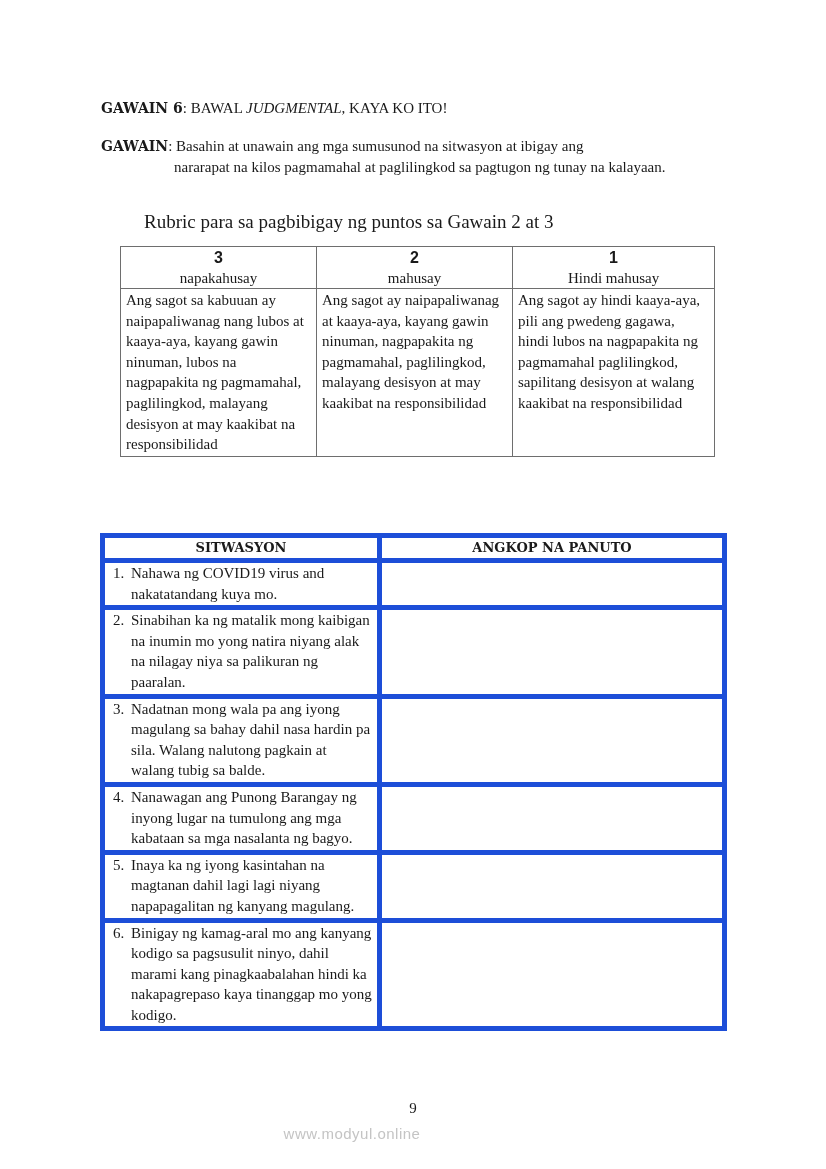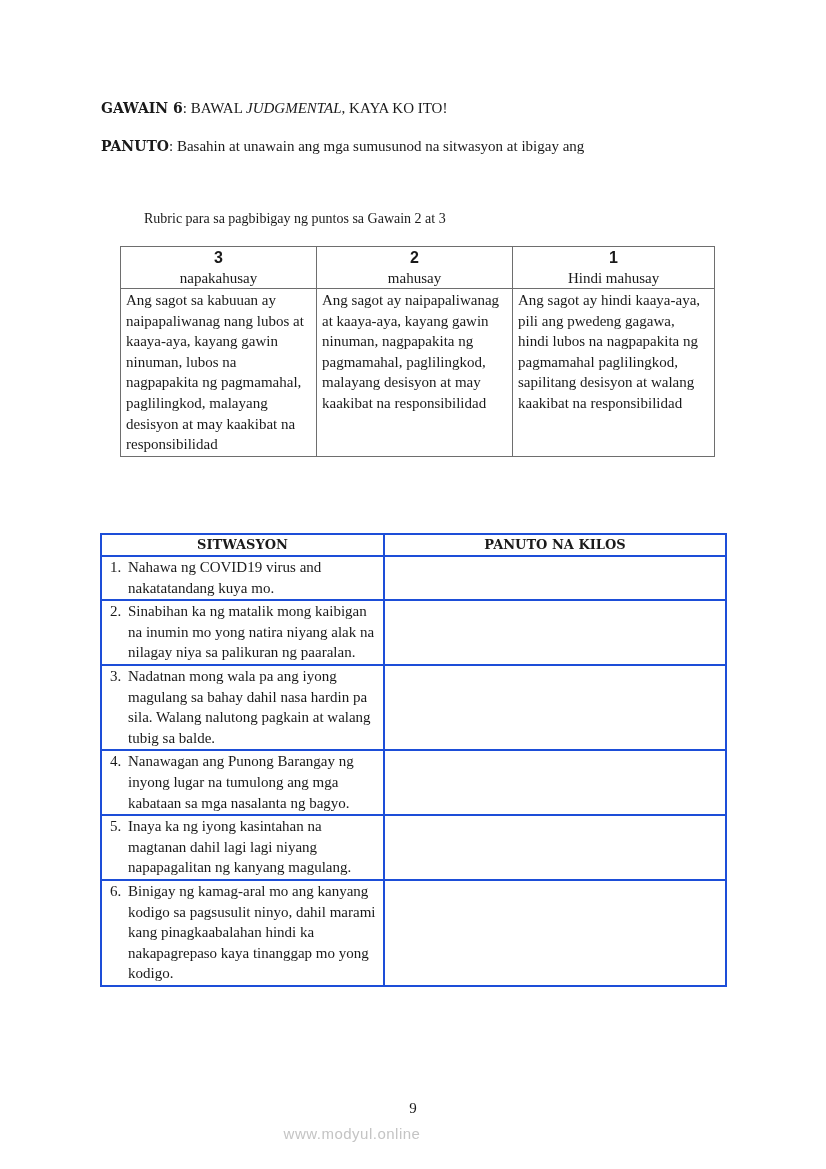--- a/index.html
+++ b/index.html
@@ -3,46 +3,47 @@
 <meta charset="utf-8">
 <style>
   html, body { margin:0; padding:0; background:#ffffff; }
   body { width:826px; height:1169px; position:relative; font-family:"DejaVu Serif", serif; color:#1a1a1a; overflow:hidden; }
   .abs { position:absolute; }
   .title { left:101px; top:100px; font-size:15px; font-family:"Liberation Serif", serif; }
   .title b { font-family:"DejaVu Serif", serif; font-size:14px; }
   .panuto { left:101px; top:136px; width:626px; font-size:15px; line-height:21px; font-family:"Liberation Serif", serif; }
   .panuto .lbl { font-family:"DejaVu Serif", serif; font-weight:bold; font-size:14px; }
   .panuto .cont { padding-left:73px; text-align:justify; }
-  .rubric-caption { left:144px; top:211px; font-size:14px; font-family:"Liberation Serif", serif; }
+  .rubric-caption { left:144px; top:211px; font-size:19px; font-family:"Liberation Serif", serif; }
   table { border-collapse:collapse; }
   .rubric { position:absolute; left:120px; top:246px; width:595px; font-size:15px; font-family:"Liberation Serif", serif; }
   .rubric td, .rubric th { border:1px solid #6e6e6e; vertical-align:top; padding:0 5px; }
   .rubric th { font-weight:normal; text-align:center; line-height:20px; padding-top:1px; }
   .rubric th .num { font-family:"Liberation Sans", sans-serif; font-weight:bold; font-size:16px; display:block; }
   .rubric td { line-height:20.6px; padding-top:1px; padding-bottom:1px;margin-top:22px; }
   .sit { position:absolute; left:100px; top:533px; width:627px; font-size:15px; font-family:"Liberation Serif", serif; }
-  .sit td, .sit th { border:2px solid #1d4ed8; vertical-align:top; }
+  .sit td, .sit th { border:5px solid #1d4ed8; vertical-align:top; }
   .sit th { font-family:"DejaVu Serif", serif; font-size:13px; font-weight:bold; height:20px; line-height:20px; padding:0; }
   .sit td { line-height:20.6px; padding:0 4px 1px 8px; }
   .sit td.ans { width:328px; }
   .item { display:flex; }
   .item .n { width:18px; flex:none; }
   .pagenum { left:0; width:826px; text-align:center; top:1100px; font-size:15px; font-family:"Liberation Serif", serif; }
   .footer { left:0; width:704px; text-align:center; top:1125px; font-size:15px; font-family:"Liberation Sans", sans-serif; color:#c4c4c4; letter-spacing:0.5px; }
 </style>
 </head>
 <body>
 
 <div class="abs title">
   <b>GAWAIN 6</b><span>: BAWAL </span><i>JUDGMENTAL</i><span>, KAYA KO ITO!</span>
 </div>
 
 <div class="abs panuto">
-  <div><span class="lbl">PANUTO</span><span style="text-align:justify">: Basahin at unawain ang mga sumusunod na sitwasyon at ibigay ang</span></div>
+  <div><span class="lbl">GAWAIN</span><span style="text-align:justify">: Basahin at unawain ang mga sumusunod na sitwasyon at ibigay ang</span></div>
+  <div class="cont">nararapat na kilos pagmamahal at paglilingkod sa pagtugon ng tunay na kalayaan.</div>
 </div>
 
 <div class="abs rubric-caption">Rubric para sa pagbibigay ng puntos sa Gawain 2 at 3</div>
 
 <table class="rubric">
   <thead>
     <tr>
       <th style="width:33%"><span class="num">3</span><span>napakahusay</span></th>
       <th style="width:33%"><span class="num">2</span><span>mahusay</span></th>
       <th><span class="num">1</span><span>Hindi mahusay</span></th>
@@ -54,21 +55,21 @@
       <td>Ang sagot ay naipapaliwanag at kaaya-aya,  kayang gawin ninuman, nagpapakita ng pagmamahal, paglilingkod, malayang desisyon at may kaakibat na responsibilidad</td>
       <td>Ang sagot ay hindi kaaya-aya,   pili ang pwedeng gagawa, hindi lubos na nagpapakita ng pagmamahal paglilingkod, sapilitang desisyon at walang kaakibat na responsibilidad</td>
     </tr>
   </tbody>
 </table>
 
 <table class="sit">
   <thead>
     <tr>
       <th>SITWASYON</th>
-      <th>PANUTO NA KILOS</th>
+      <th>ANGKOP NA PANUTO</th>
     </tr>
   </thead>
   <tbody id="sit-body">
       <tr>
         <td>
           <div class="item">
             <span class="n">1.</span>
             <span>Nahawa ng COVID19 virus and nakatatandang kuya mo.</span>
           </div>
         </td>

